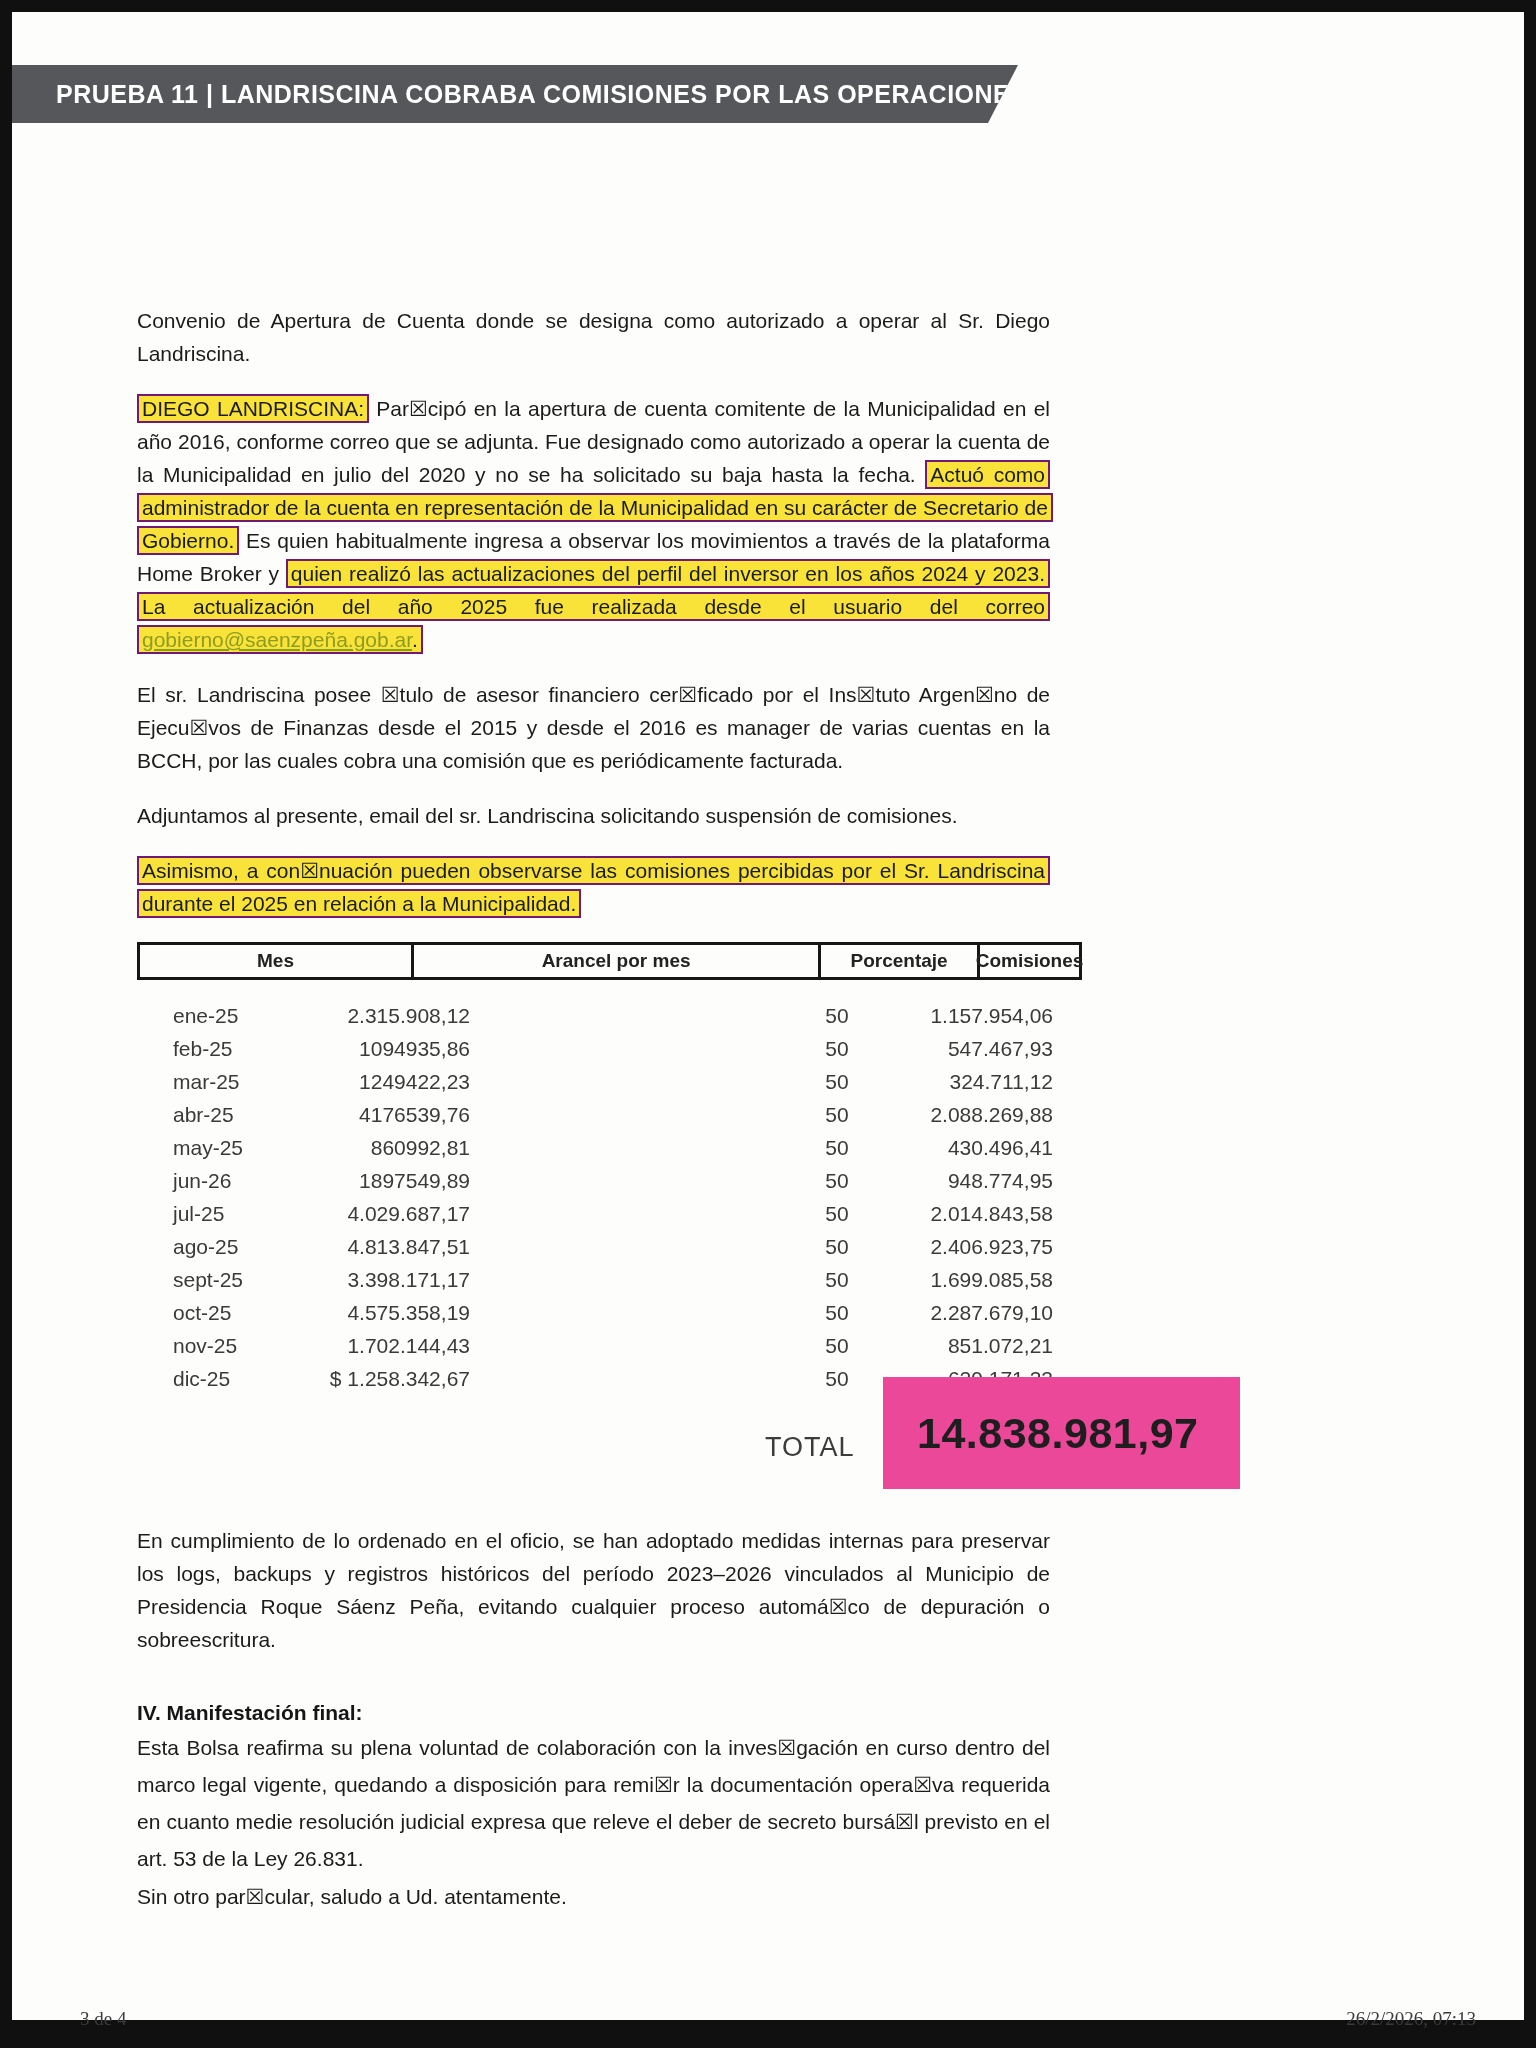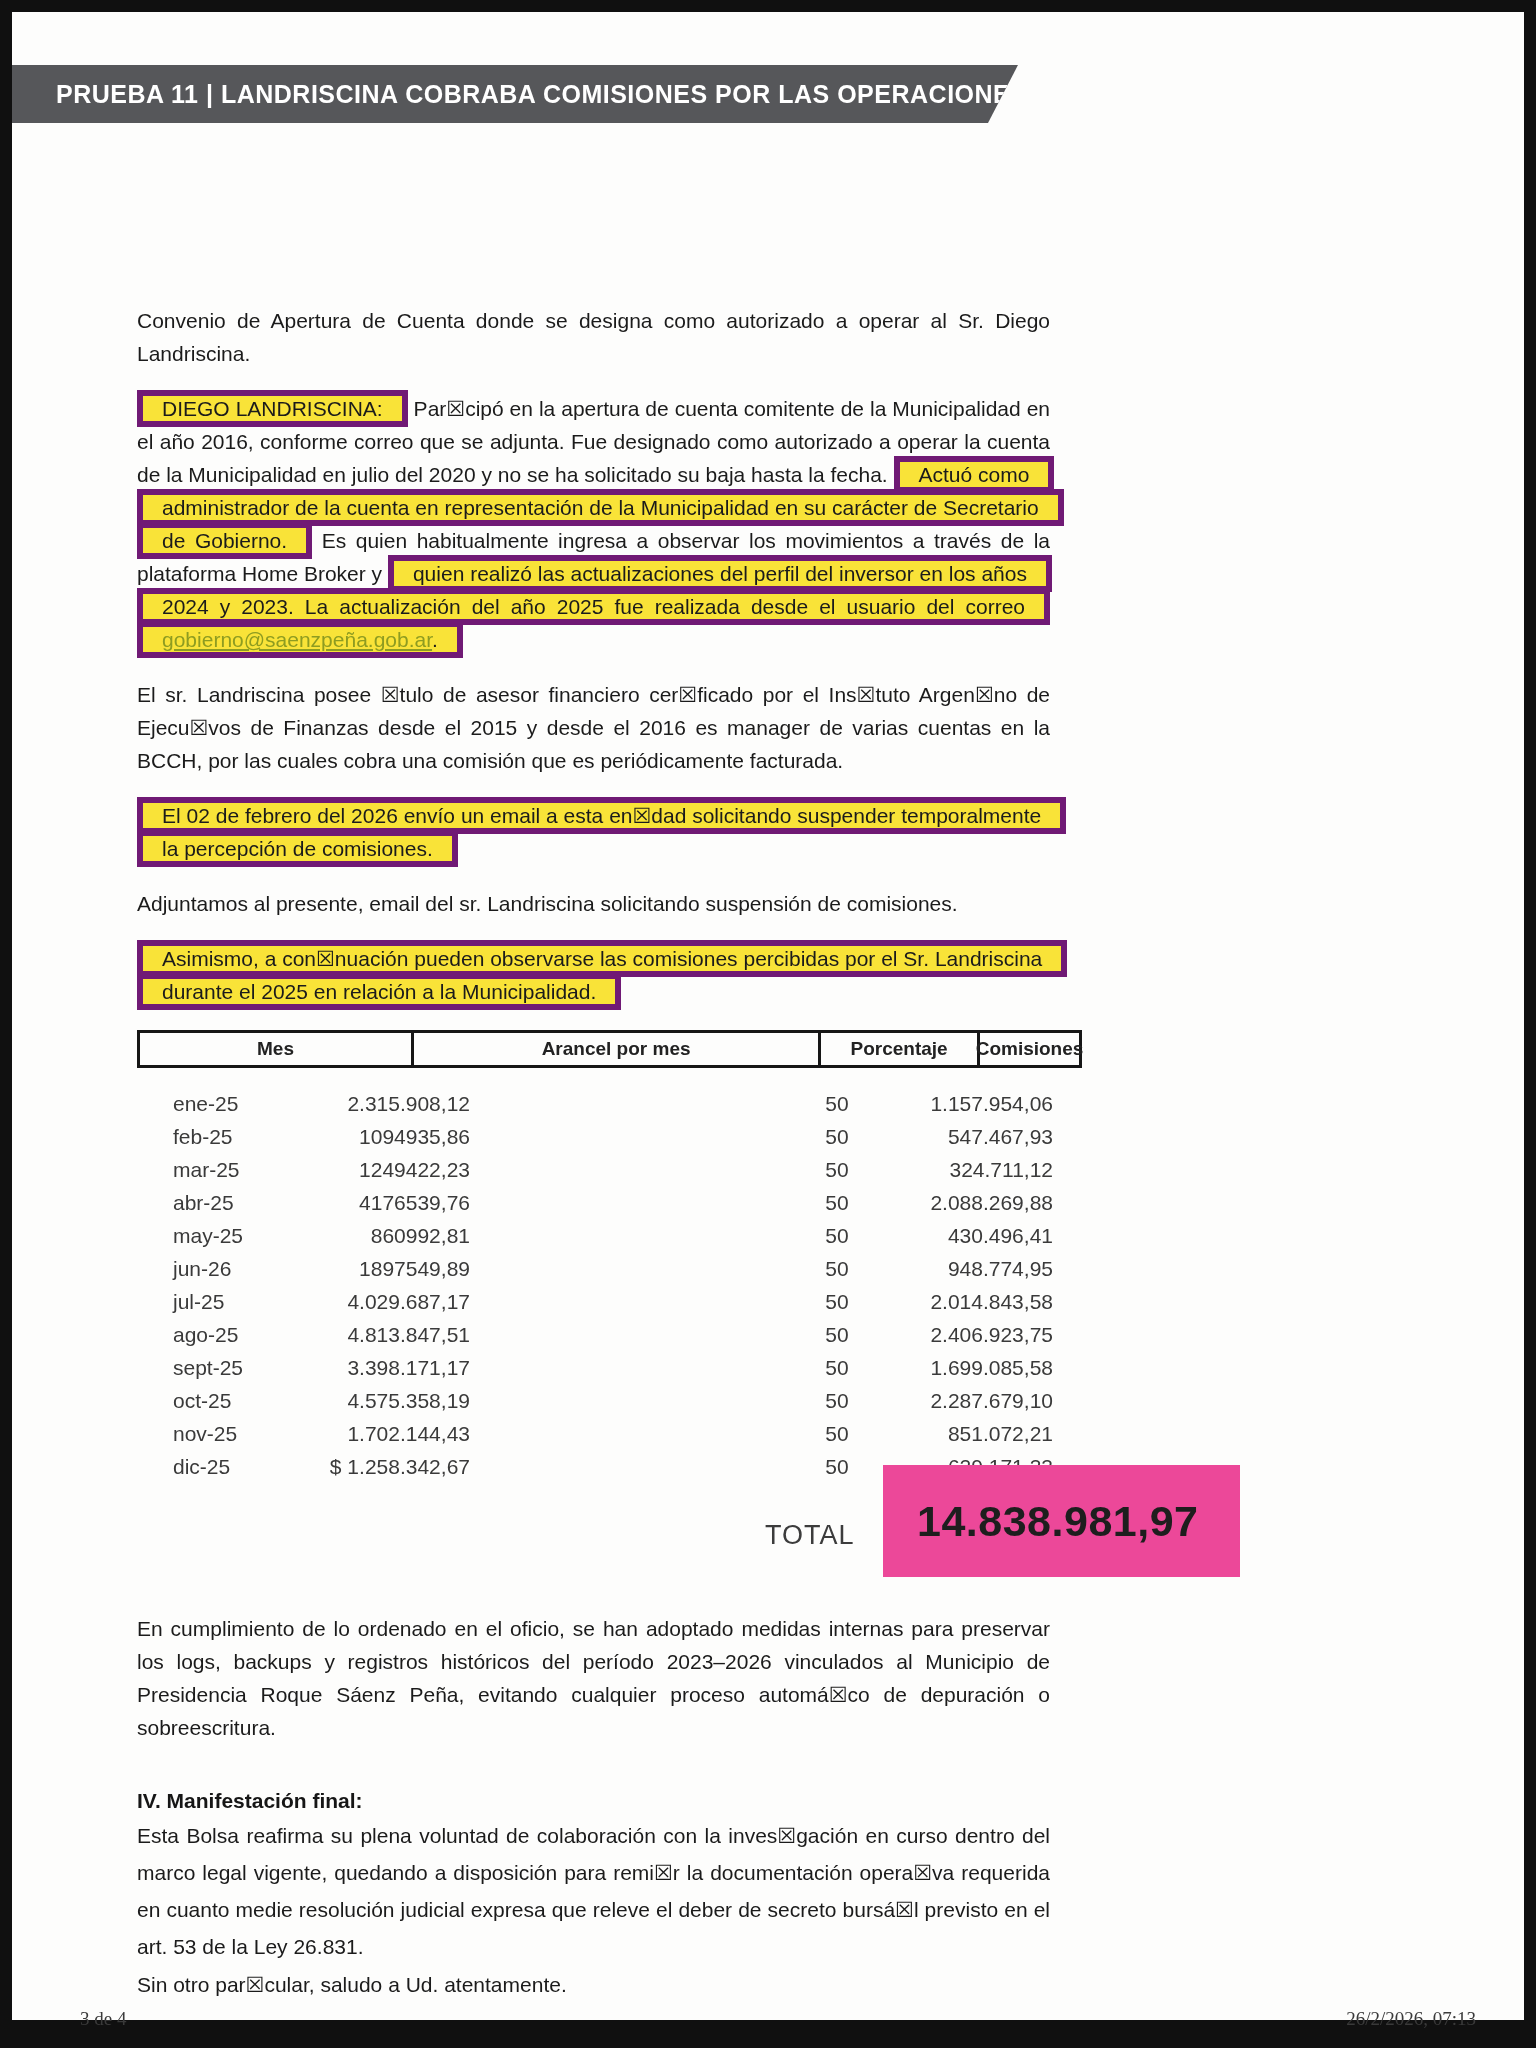--- a/index.html
+++ b/index.html
@@ -8,21 +8,21 @@
   .page{position:absolute;left:12px;top:12px;right:12px;bottom:28px;background:#fdfdfc;}
 
   .banner{position:absolute;left:0;top:53px;width:1006px;height:58px;background:#56575a;
           clip-path:polygon(0 0,100% 0,calc(100% - 30px) 100%,0 100%);
           color:#ffffff;display:flex;align-items:center;box-sizing:border-box;padding-left:44px;}
   .banner span{font-size:25px;font-weight:bold;letter-spacing:.5px;white-space:nowrap;}
 
   .content{position:absolute;left:125px;top:292px;width:913px;color:#1b1b1b;}
   .content p{margin:0 0 22px 0;font-size:21px;line-height:33px;text-align:justify;}
 
-  .seg-highlight{background:#f9e338;border:6px solid #701a75;padding:1px 19px;
+  .seg-highlight{background:#f9e338;border:2px solid #701a75;padding:1px 3px;
                  -webkit-box-decoration-break:clone;box-decoration-break:clone;}
   .seg-plain{}
   .seg-normal{}
   .seg-link{color:#8e9c21;text-decoration:underline;}
 
   
   .comm-table{margin-top:0;color:#333;}
   .t-head{display:flex;border:3px solid #161616;box-sizing:border-box;width:945px;height:38px;justify-content:flex-end;}
   .t-head div{box-sizing:border-box;border-right:3px solid #161616;display:flex;align-items:center;
               justify-content:center;font-weight:bold;font-size:19px;color:#222;white-space:nowrap;}
@@ -63,21 +63,20 @@
   </div>
 
   <div class="content">
 
     <p>Convenio de Apertura de Cuenta donde se designa como autorizado a operar al Sr. Diego Landriscina.</p>
 
     <p><span class="seg-highlight">DIEGO LANDRISCINA:</span><span class="seg-normal"> Par☒cipó en la apertura de cuenta comitente de la Municipalidad en el año 2016, conforme correo que se adjunta. Fue designado como autorizado a operar la cuenta de la Municipalidad en julio del 2020 y no se ha solicitado su baja hasta la fecha. </span><span class="seg-highlight">Actuó como administrador de la cuenta en representación de la Municipalidad en su carácter de Secretario de Gobierno.</span><span class="seg-normal"> Es quien habitualmente ingresa a observar los movimientos a través de la plataforma Home Broker y </span><span class="seg-highlight"><span class="seg-plain">quien realizó las actualizaciones del perfil del inversor en los años 2024 y 2023. La actualización del año 2025 fue realizada desde el usuario del correo </span><span class="seg-link">gobierno@saenzpeña.gob.ar</span><span class="seg-plain">.</span></span></p>
 
     <p>El sr. Landriscina posee ☒tulo de asesor financiero cer☒ficado por el Ins☒tuto Argen☒no de Ejecu☒vos de Finanzas desde el 2015 y desde el 2016 es manager de varias cuentas en la BCCH, por las cuales cobra una comisión que es periódicamente facturada.</p>
 
-    <p><span class="seg-highlight">El 02 de febrero del 2026 envío un email a esta en☒dad solicitando suspender temporalmente la percepción de comisiones.</span></p>
 
     <p>Adjuntamos al presente, email del sr. Landriscina solicitando suspensión de comisiones.</p>
 
     <p><span class="seg-highlight">Asimismo, a con☒nuación pueden observarse las comisiones percibidas por el Sr. Landriscina durante el 2025 en relación a la Municipalidad.</span></p>
 
     <div class="comm-table">
       <div class="t-head">
         <div class="th-mes">Mes</div>
         <div class="th-ara">Arancel por mes</div>
         <div class="th-pct">Porcentaje</div>

